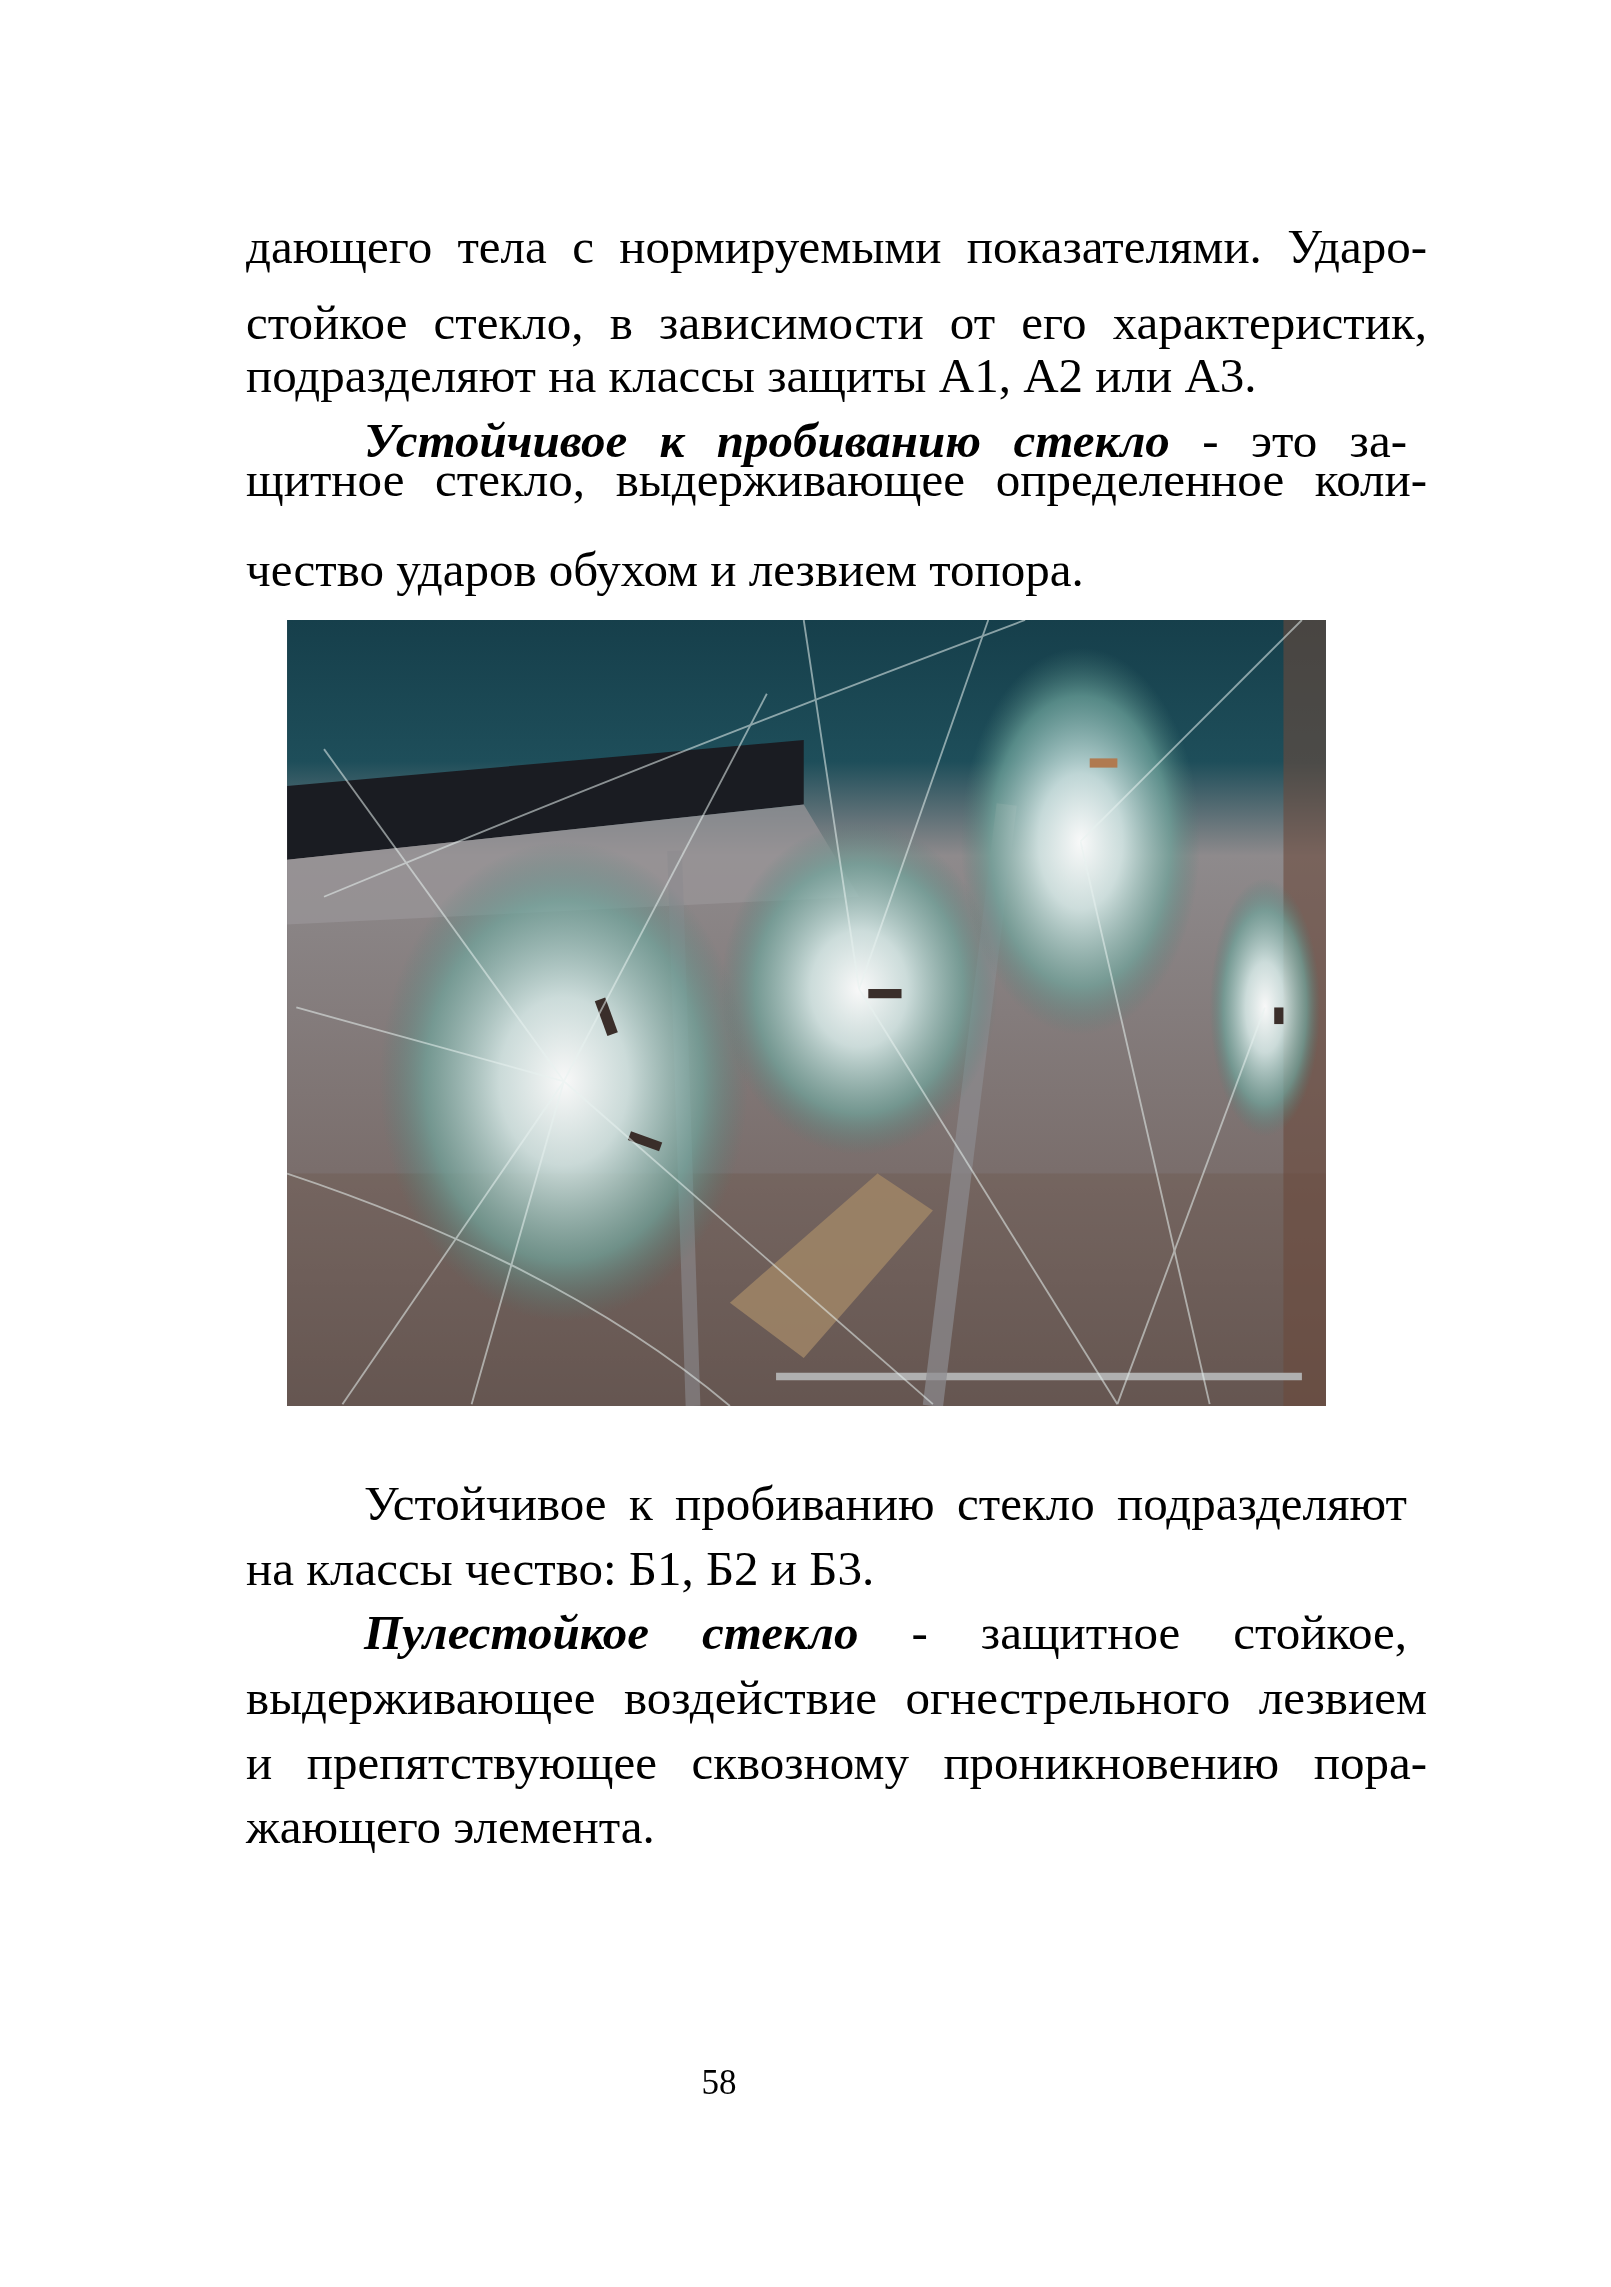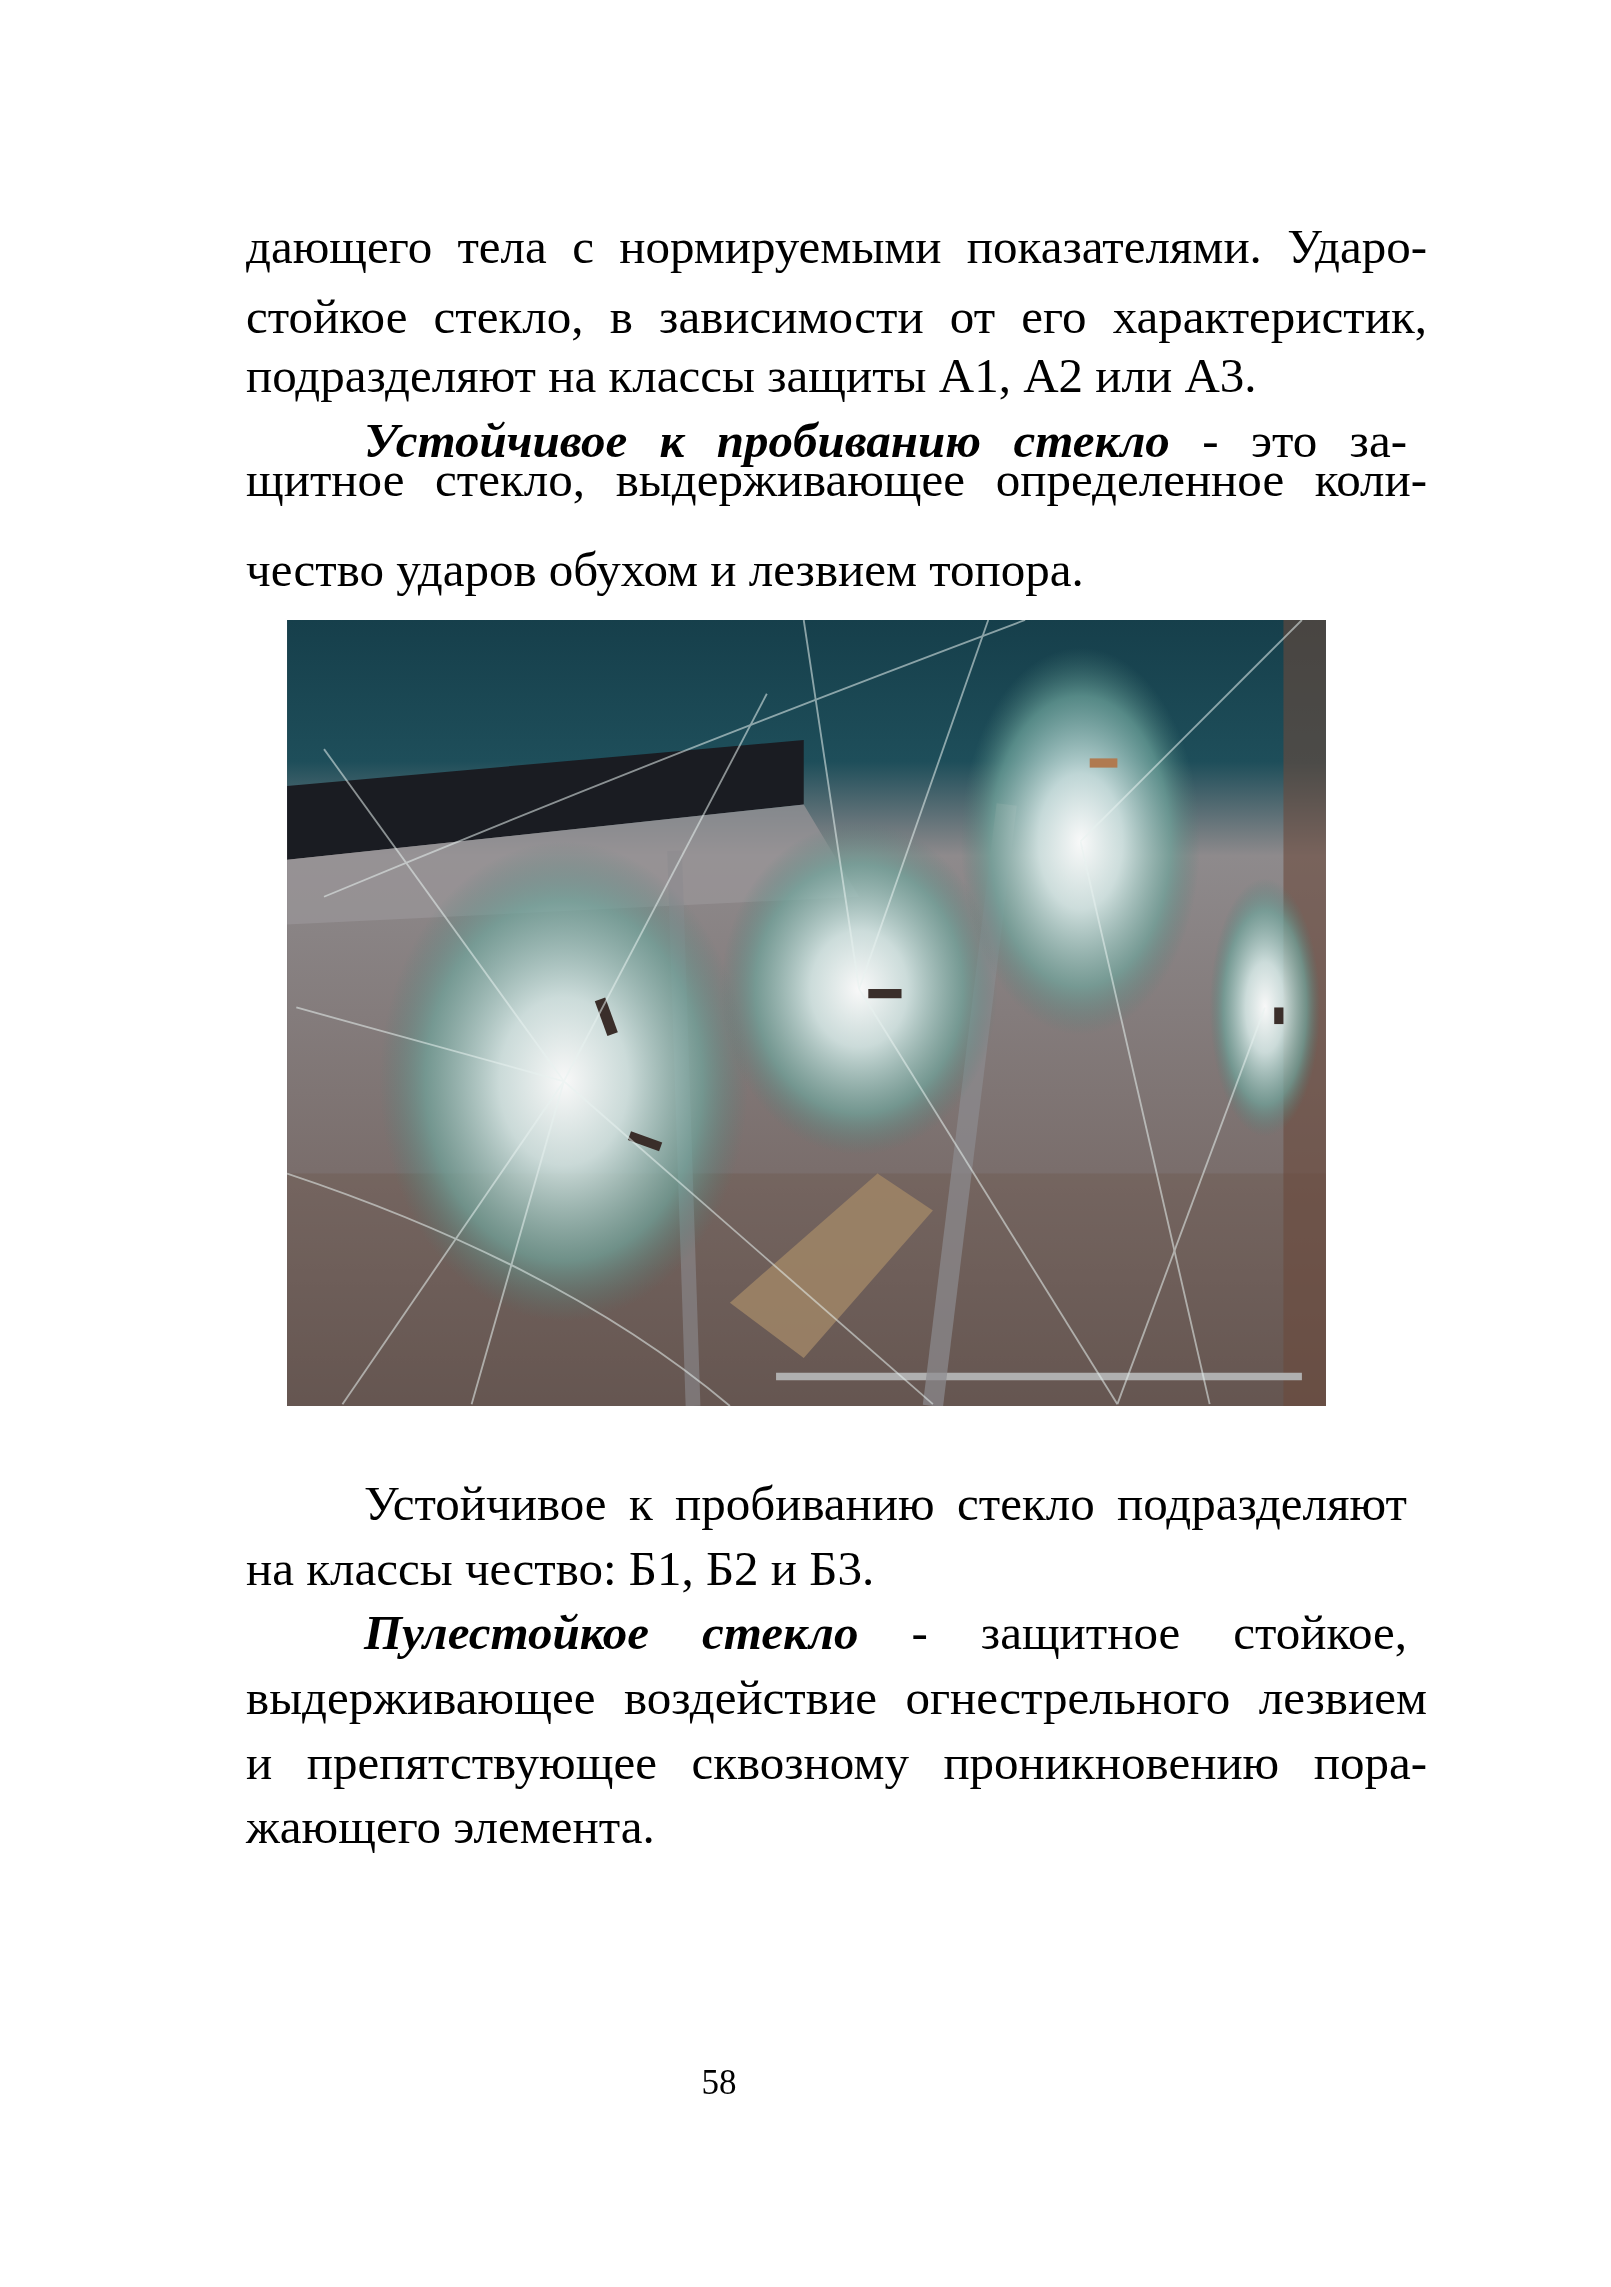--- a/index.html
+++ b/index.html
@@ -13,21 +13,21 @@
   .photo { position:absolute; left:287px; top:620px; width:1039px; height:786px; overflow:hidden;
            background:#6a6466; }
   .photo svg { display:block; }
   .pagenum { position:absolute; left:0; width:1438px; top:2060px; text-align:center;
              font-size:35px; line-height:46px; }
 </style>
 </head>
 <body>
 
 <div class="line just" style="top:214px">дающего тела с нормируемыми показателями. Ударо-</div>
-<div class="line just" style="top:284px">стойкое стекло, в зависимости от его характеристик,</div>
+<div class="line just" style="top:290px">стойкое стекло, в зависимости от его характеристик,</div>
 <div class="line" style="top:343px">подразделяют на классы защиты А1, А2 или А3.</div>
 
 <div class="line indent just" style="top:408px">
   <span class="term">Устойчивое к пробиванию стекло</span><span> - это за-</span>
 </div>
 <div class="line just" style="top:447px">щитное стекло, выдерживающее определенное коли-</div>
 <div class="line" style="top:537px">чество ударов обухом и лезвием топора.</div>
 
 <div class="photo">
   <svg width="1039" height="786" viewBox="0 0 1126 852" xmlns="http://www.w3.org/2000/svg">

